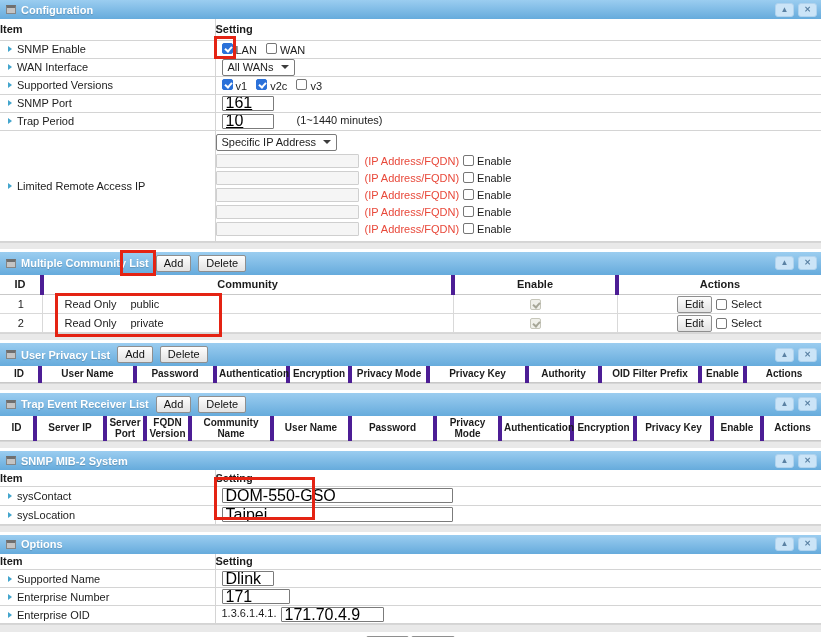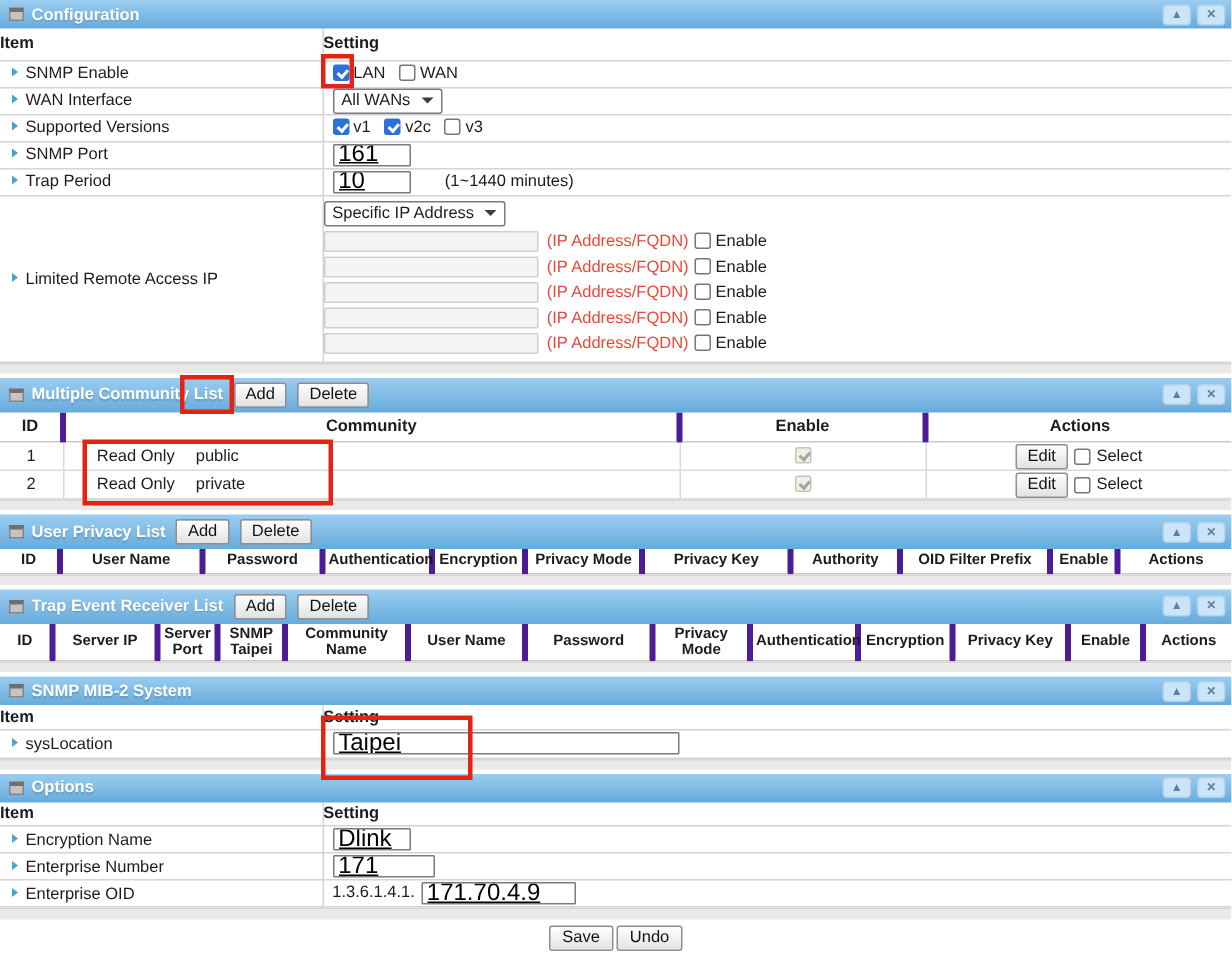--- a/index.html
+++ b/index.html
@@ -334,21 +334,21 @@
         <col style="width:63px">
       <col style="width:77px">
         <col style="width:50px">
         <col>
     </colgroup>
     <tbody>
         <tr>
       <th>ID</th>
       <th>Server IP</th>
       <th>Server Port</th>
-      <th>SNMP Taipei</th>
+      <th>FQDN Version</th>
       <th>Community Name</th>
       <th>User Name</th>
       <th>Password</th>
       <th>Privacy Mode</th>
       <th>Authentication</th>
       <th>Encryption</th>
       <th>Privacy Key</th>
       <th>Enable</th>
       <th>Actions</th>
     </tr>
@@ -365,20 +365,26 @@
       <span class="hbtn">▲</span>
       <span class="hbtn">✕</span>
     </div>
   </div>
   <div class="kvtable">
     <div class="kvrow">
       <div class="kvcell item-col thcell small">Item</div>
       <div class="kvcell thcell small">Setting</div>
     </div>
     <div class="kvrow row19">
+      <div class="kvcell item-col"><span class="arrow"></span><span>sysContact</span></div>
+      <div class="kvcell set-col">
+        <input class="tinput" style="width: 231px;" value="DOM-550-GSO">
+      </div>
+    </div>
+    <div class="kvrow row19">
       <div class="kvcell item-col"><span class="arrow"></span><span>sysLocation</span></div>
       <div class="kvcell set-col">
         <input class="tinput" style="width: 231px;" value="Taipei">
       </div>
     </div>
   </div>
   <div class="sec-footer"></div>
   <div class="redbox" style="left:214px; top:26px; width:101px; height:43px;"></div>
 </div>
 
@@ -390,21 +396,21 @@
       <span class="hbtn">▲</span>
       <span class="hbtn">✕</span>
     </div>
   </div>
   <div class="kvtable">
     <div class="kvrow">
       <div class="kvcell item-col thcell small">Item</div>
       <div class="kvcell thcell small">Setting</div>
     </div>
     <div class="kvrow row18">
-      <div class="kvcell item-col"><span class="arrow"></span><span>Encryption Name</span></div>
+      <div class="kvcell item-col"><span class="arrow"></span><span>Supported Name</span></div>
       <div class="kvcell set-col">
         <input class="tinput" style="width: 52px;" value="Dlink">
       </div>
     </div>
     <div class="kvrow row18">
       <div class="kvcell item-col"><span class="arrow"></span><span>Enterprise Number</span></div>
       <div class="kvcell set-col">
         <input class="tinput" style="width: 68px;" value="171">
       </div>
     </div>

